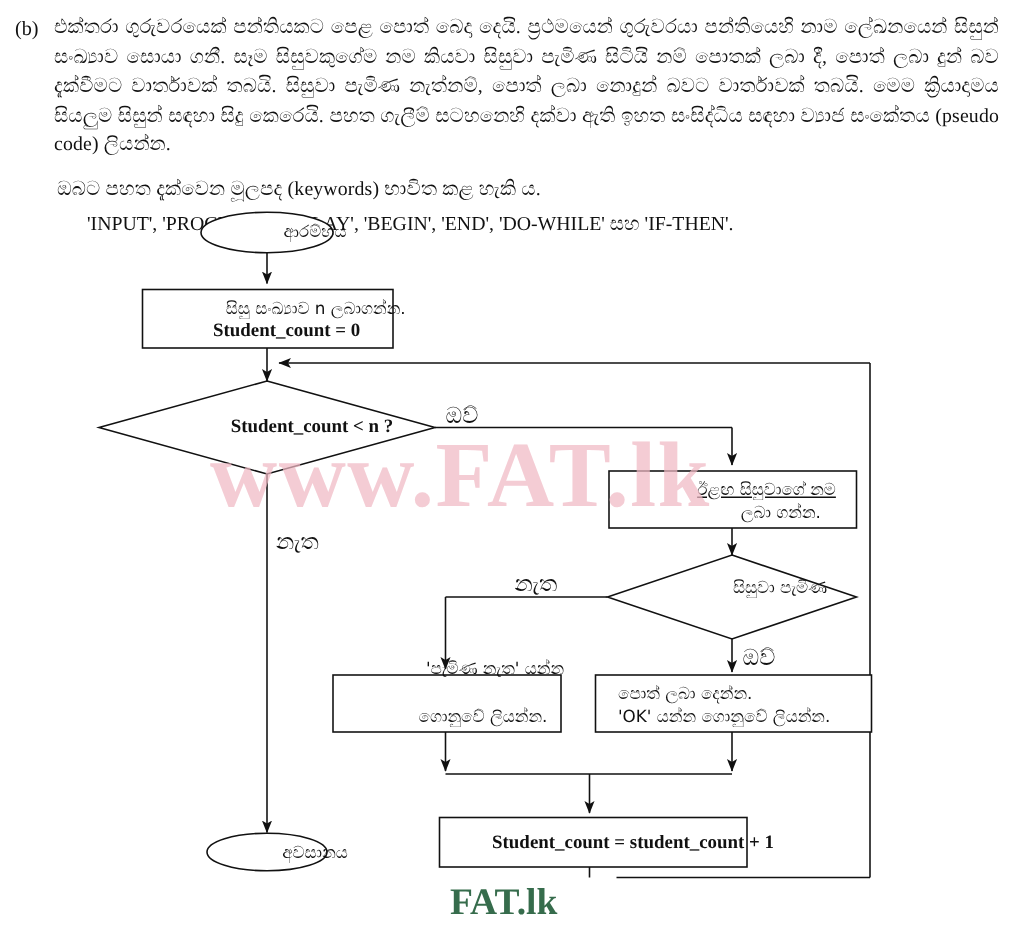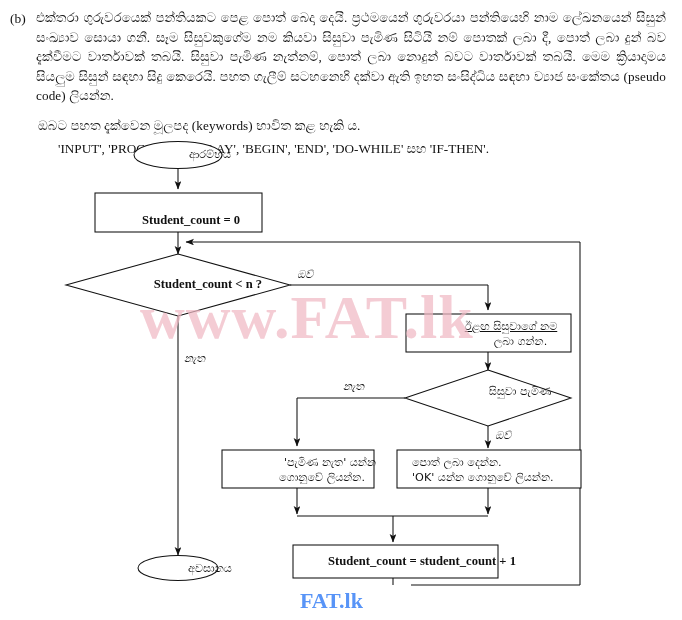--- a/index.html
+++ b/index.html
@@ -88,23 +88,22 @@
   }
   .mono-b {
     font-family: "Liberation Serif", "DejaVu Serif", serif;
     font-weight: bold;
     font-size: 12.6px;
     margin-left: 30px;
   }
   .branch-label {
     position: absolute;
     font-family: "DejaVu Sans", "Liberation Sans", sans-serif;
-    font-size: 11px;
+    font-size: 15px;
     color: #111;
-    font-style: italic;
   }
 
   
   .wm {
     position: absolute;
     font-family: "Liberation Serif", "DejaVu Serif", serif;
     font-weight: bold;
     color: #f0b9c4;
     opacity: 0.72;
     pointer-events: none;
@@ -112,22 +111,22 @@
   }
   #wm-main {
     left: 140px;
     top: 282px;
     font-size: 62px;
     letter-spacing: 1px;
   }
   #wm-bottom {
     left: 300px;
     top: 588px;
-    font-size: 22px;
-    color: #3b82f6;
+    font-size: 25px;
+    color: #14532d;
     opacity: 0.85;
   }
 </style>
 </head>
 <body>
 
 <div id="question-block">
   <div class="q-row">
     <div class="q-label">(b)</div>
     <div class="q-body">
@@ -195,36 +194,37 @@
       <rect x="293" y="415" width="205" height="33" fill="#ffffff"></rect>
 
       <line x1="393" y1="448" x2="393" y2="455"></line>
 
       <ellipse cx="178" cy="438" rx="40" ry="12.5" fill="#ffffff"></ellipse>
     </g>
   </svg>
 
   <div class="node-text sin" style="left:134px; top:17px; width:88px;">ආරම්භය</div>
 
+  <div class="node-text sin" style="left:95px; top:68px; width:167px;">සිසු සංඛ්‍යාව n ලබාගන්න.</div>
   <div class="node-text mono-b" style="left:95px; top:83px; width:167px; text-align:left; padding-left:17px; box-sizing:border-box;">Student_count = 0</div>
 
   <div class="node-text mono-b" style="left:96px; top:147px; width:164px;">Student_count &lt; n ?</div>
 
   <div class="branch-label" style="left:297px; top:138px;">ඔව්</div>
   <div class="branch-label" style="left:184px; top:222px;">නැත</div>
 
   <div class="node-text sin" style="left:406px; top:189px; width:146px;text-decoration:underline;">ඊළඟ සිසුවාගේ නම</div>
   <div class="node-text sin" style="left:406px; top:204px; width:165px;">ලබා ගන්න.</div>
 
   <div class="node-text sin" style="left:420px; top:254px; width:136px;">සිසුවා පැමිණ</div>
 
   <div class="branch-label" style="left:343px; top:250px;">නැත</div>
   <div class="branch-label" style="left:495px; top:299px;">ඔව්</div>
 
-  <div class="node-text sin" style="left:222px; top:325px; width:152px;">'පැමිණ නැත' යන්න</div>
+  <div class="node-text sin" style="left:222px; top:308px; width:152px;">'පැමිණ නැත' යන්න</div>
   <div class="node-text sin" style="left:222px; top:340px; width:136px;">ගොනුවේ ලියන්න.</div>
 
   <div class="node-text sin" style="left:397px; top:325px; width:163px; text-align:left; padding-left:15px; box-sizing:border-box;">පොත් ලබා දෙන්න.</div>
   <div class="node-text sin" style="left:397px; top:340px; width:184px; text-align:left; padding-left:15px; box-sizing:border-box;">'OK' යන්න ගොනුවේ ලියන්න.</div>
 
   <div class="node-text mono-b" style="left:293px; top:424px; width:198px;">Student_count = student_count + 1</div>
 
   <div class="node-text sin" style="left:138px; top:431px; width:80px;">අවසානය</div>
 </div>
 

